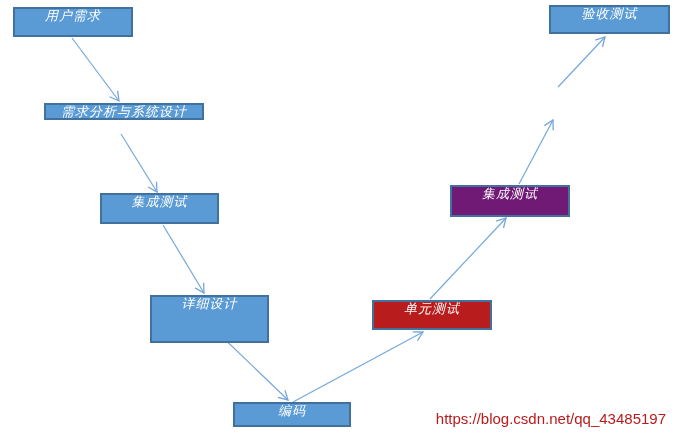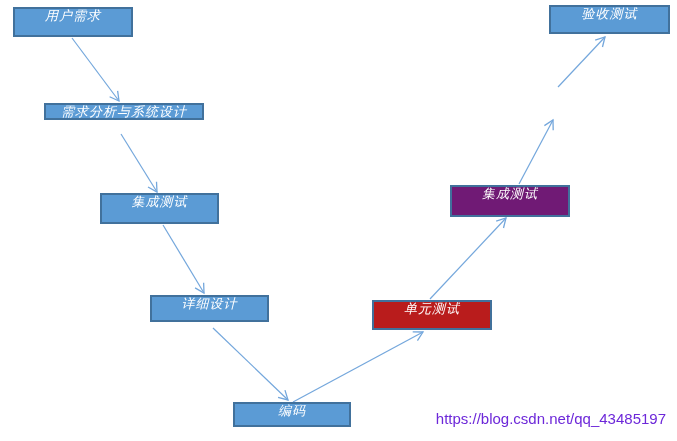--- a/index.html
+++ b/index.html
@@ -56,31 +56,31 @@
       </defs>
       <line x1="72" y1="38" x2="119" y2="101" stroke="#74A7DC" stroke-width="1.2" marker-end="url(#open-arrowhead)"></line>
       <line x1="121" y1="134" x2="157" y2="192" stroke="#74A7DC" stroke-width="1.2" marker-end="url(#open-arrowhead)"></line>
       <line x1="163" y1="225" x2="204" y2="293" stroke="#74A7DC" stroke-width="1.2" marker-end="url(#open-arrowhead)"></line>
       <line x1="213" y1="328" x2="288" y2="400" stroke="#74A7DC" stroke-width="1.2" marker-end="url(#open-arrowhead)"></line>
       <line x1="293" y1="402" x2="423" y2="332" stroke="#74A7DC" stroke-width="1.2" marker-end="url(#open-arrowhead)"></line>
       <line x1="430" y1="299" x2="506" y2="218" stroke="#74A7DC" stroke-width="1.2" marker-end="url(#open-arrowhead)"></line>
       <line x1="519" y1="184" x2="553" y2="120" stroke="#74A7DC" stroke-width="1.2" marker-end="url(#open-arrowhead)"></line>
       <line x1="558" y1="87" x2="605" y2="37" stroke="#74A7DC" stroke-width="1.2" marker-end="url(#open-arrowhead)"></line>
     </svg>
-  <div class="watermark" style="color: #6d28d9; margin-left: 24px;">https://blog.csdn.net/qq_43485197</div>
+  <div class="watermark" style="color: #b91c1c; margin-left: 24px;">https://blog.csdn.net/qq_43485197</div>
 <div class="node" style="left: 13px; top: 7px; width: 120px; height: 30px; background: rgb(91, 155, 213); border: 2px solid rgb(65, 113, 156); color: rgb(255, 255, 255);">
       <span>用户需求</span>
     </div>
     <div class="node" style="left: 44px; top: 103px; width: 160px; height: 17px; background: rgb(91, 155, 213); border: 2px solid rgb(65, 113, 156); color: rgb(255, 255, 255);">
       <span>需求分析与系统设计</span>
     </div>
     <div class="node" style="left: 100px; top: 193px; width: 119px; height: 31px; background: rgb(91, 155, 213); border: 2px solid rgb(65, 113, 156); color: rgb(255, 255, 255);">
       <span>集成测试</span>
     </div>
-    <div class="node" style="left: 150px; top: 295px; width: 119px; height: 27px; background: rgb(91, 155, 213); border: 2px solid rgb(65, 113, 156); color: rgb(255, 255, 255);">
+    <div class="node" style="left: 150px; top: 295px; width: 119px; height: 48px; background: rgb(91, 155, 213); border: 2px solid rgb(65, 113, 156); color: rgb(255, 255, 255);">
       <span>详细设计</span>
     </div>
     <div class="node" style="left: 233px; top: 402px; width: 118px; height: 25px; background: rgb(91, 155, 213); border: 2px solid rgb(65, 113, 156); color: rgb(255, 255, 255);">
       <span>编码</span>
     </div>
     <div class="node" style="left: 372px; top: 300px; width: 120px; height: 30px; background: #b91c1c; border: 2px solid rgb(65, 113, 156); color: rgb(255, 255, 255);">
       <span>单元测试</span>
     </div>
     <div class="node" style="left: 450px; top: 185px; width: 120px; height: 32px; background: #701a75; border: 2px solid rgb(65, 113, 156); color: rgb(255, 255, 255);">
       <span>集成测试</span>

